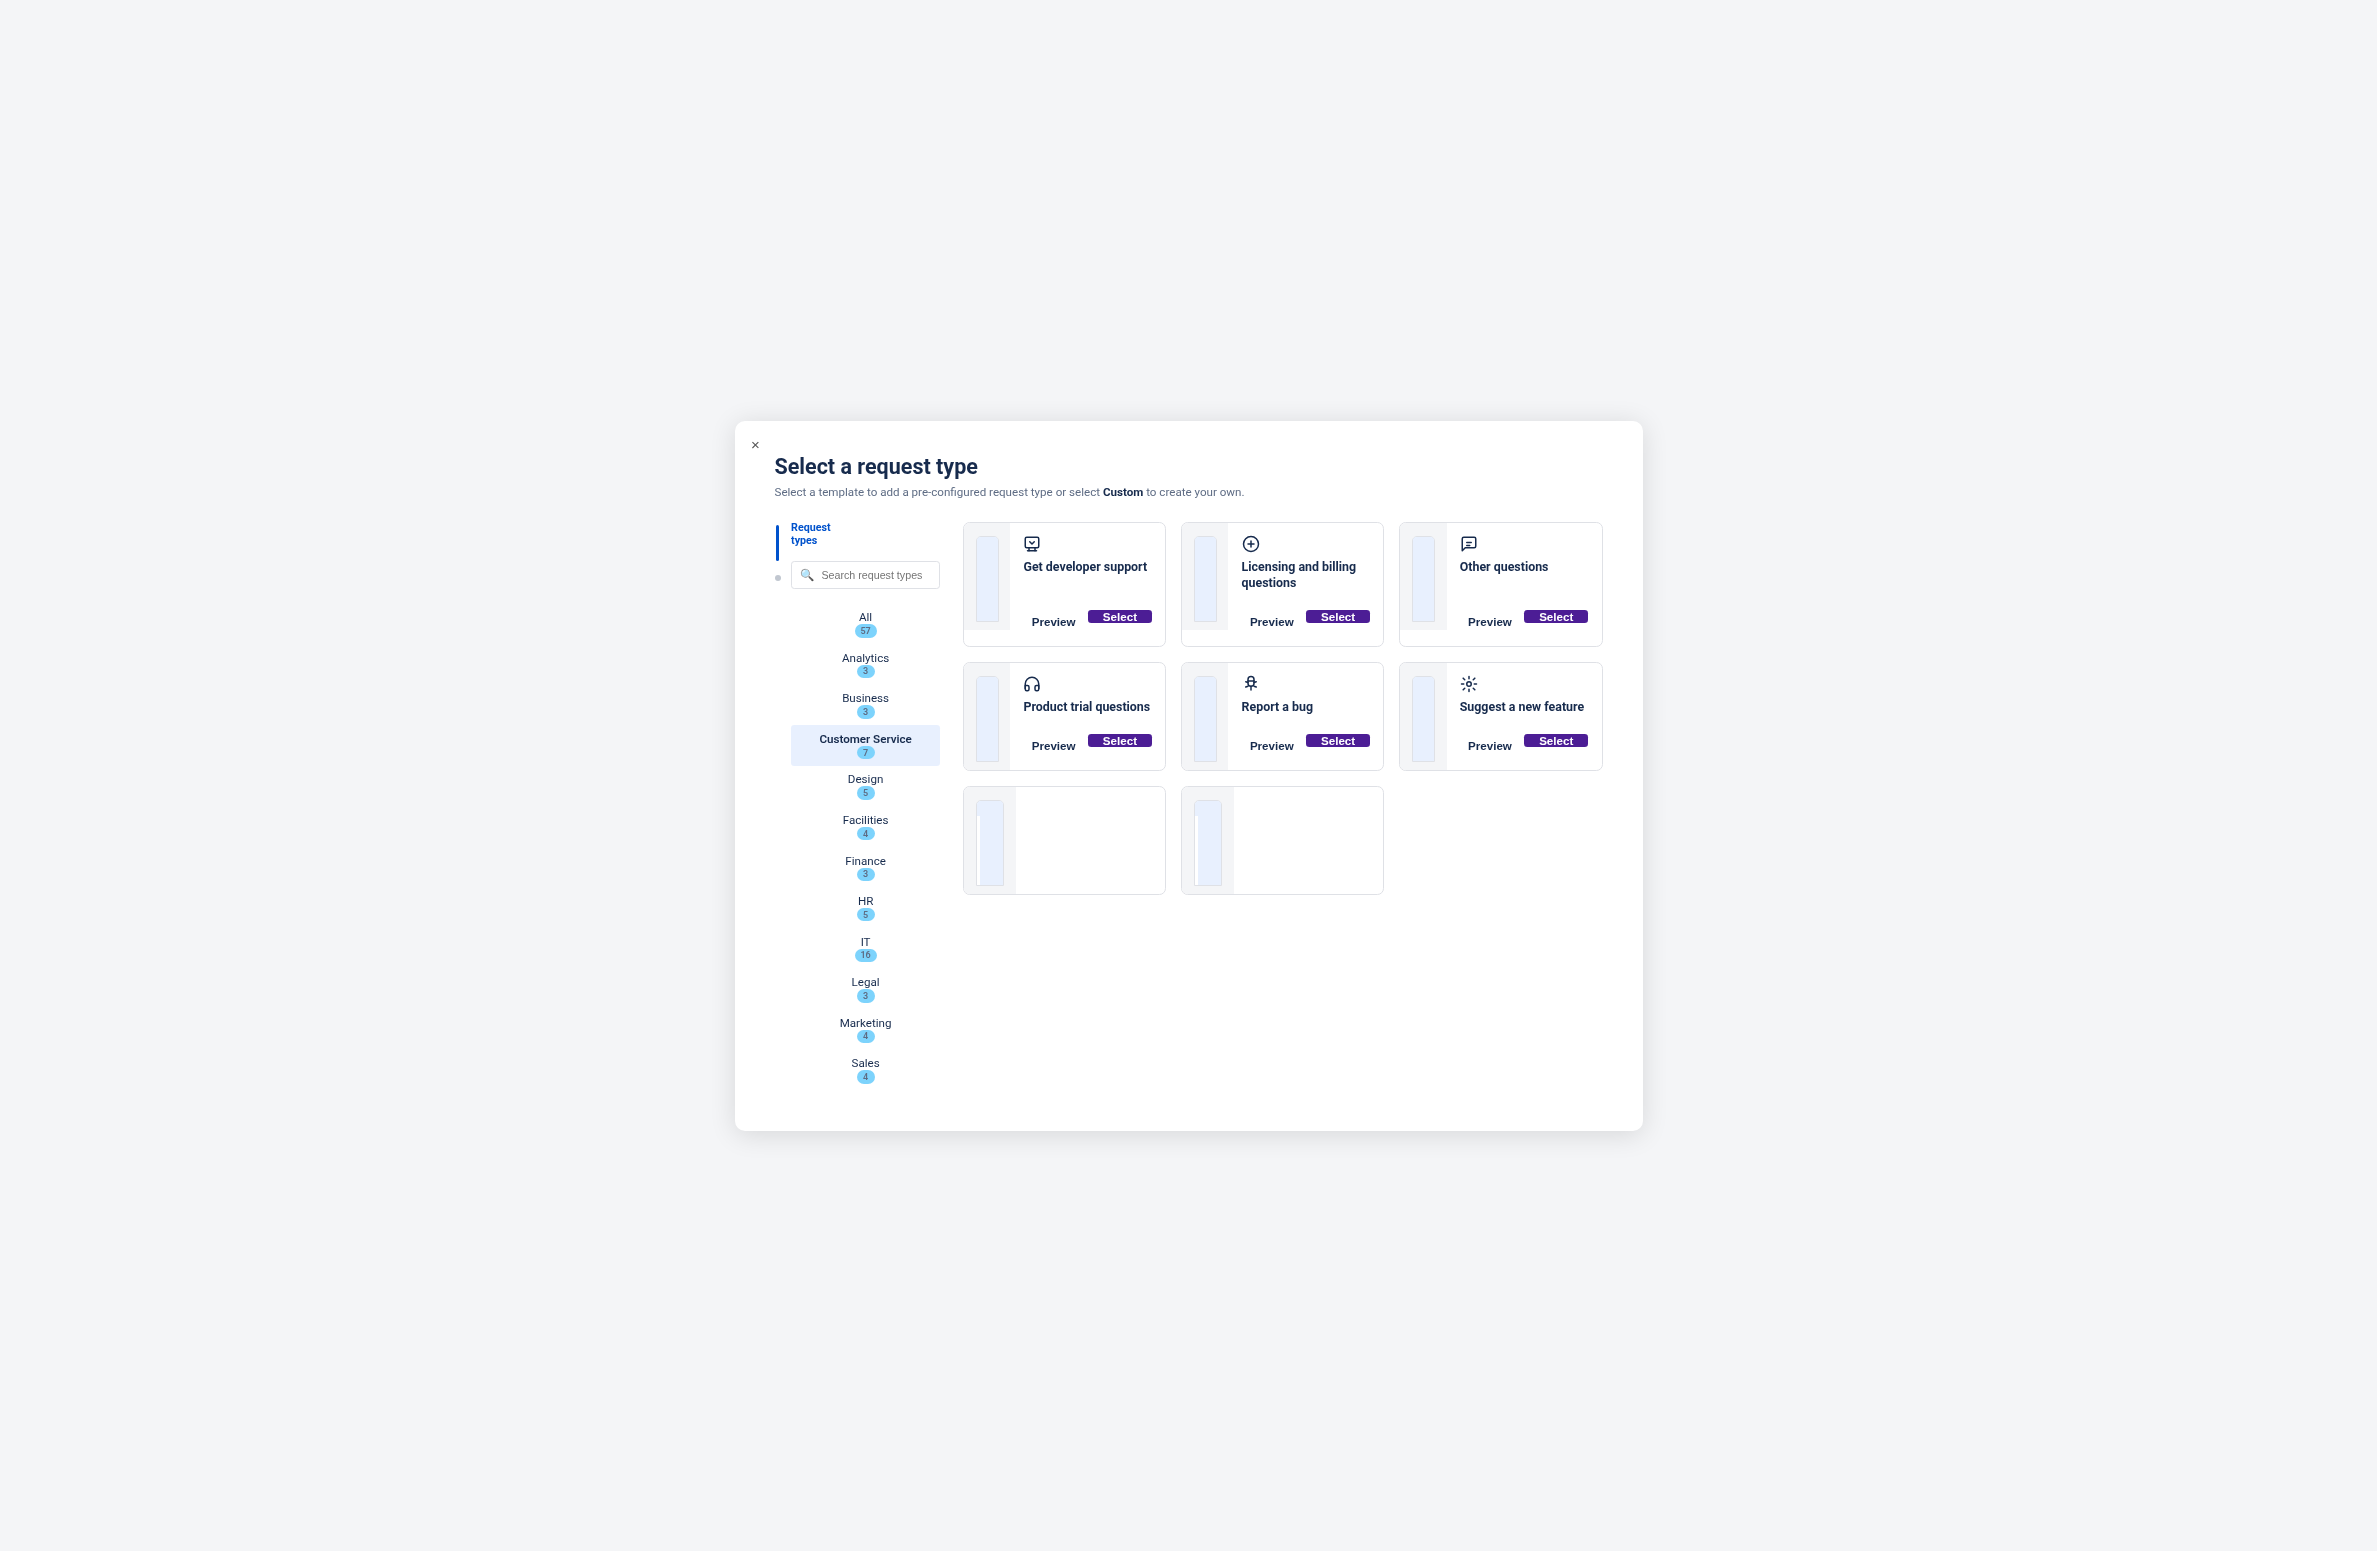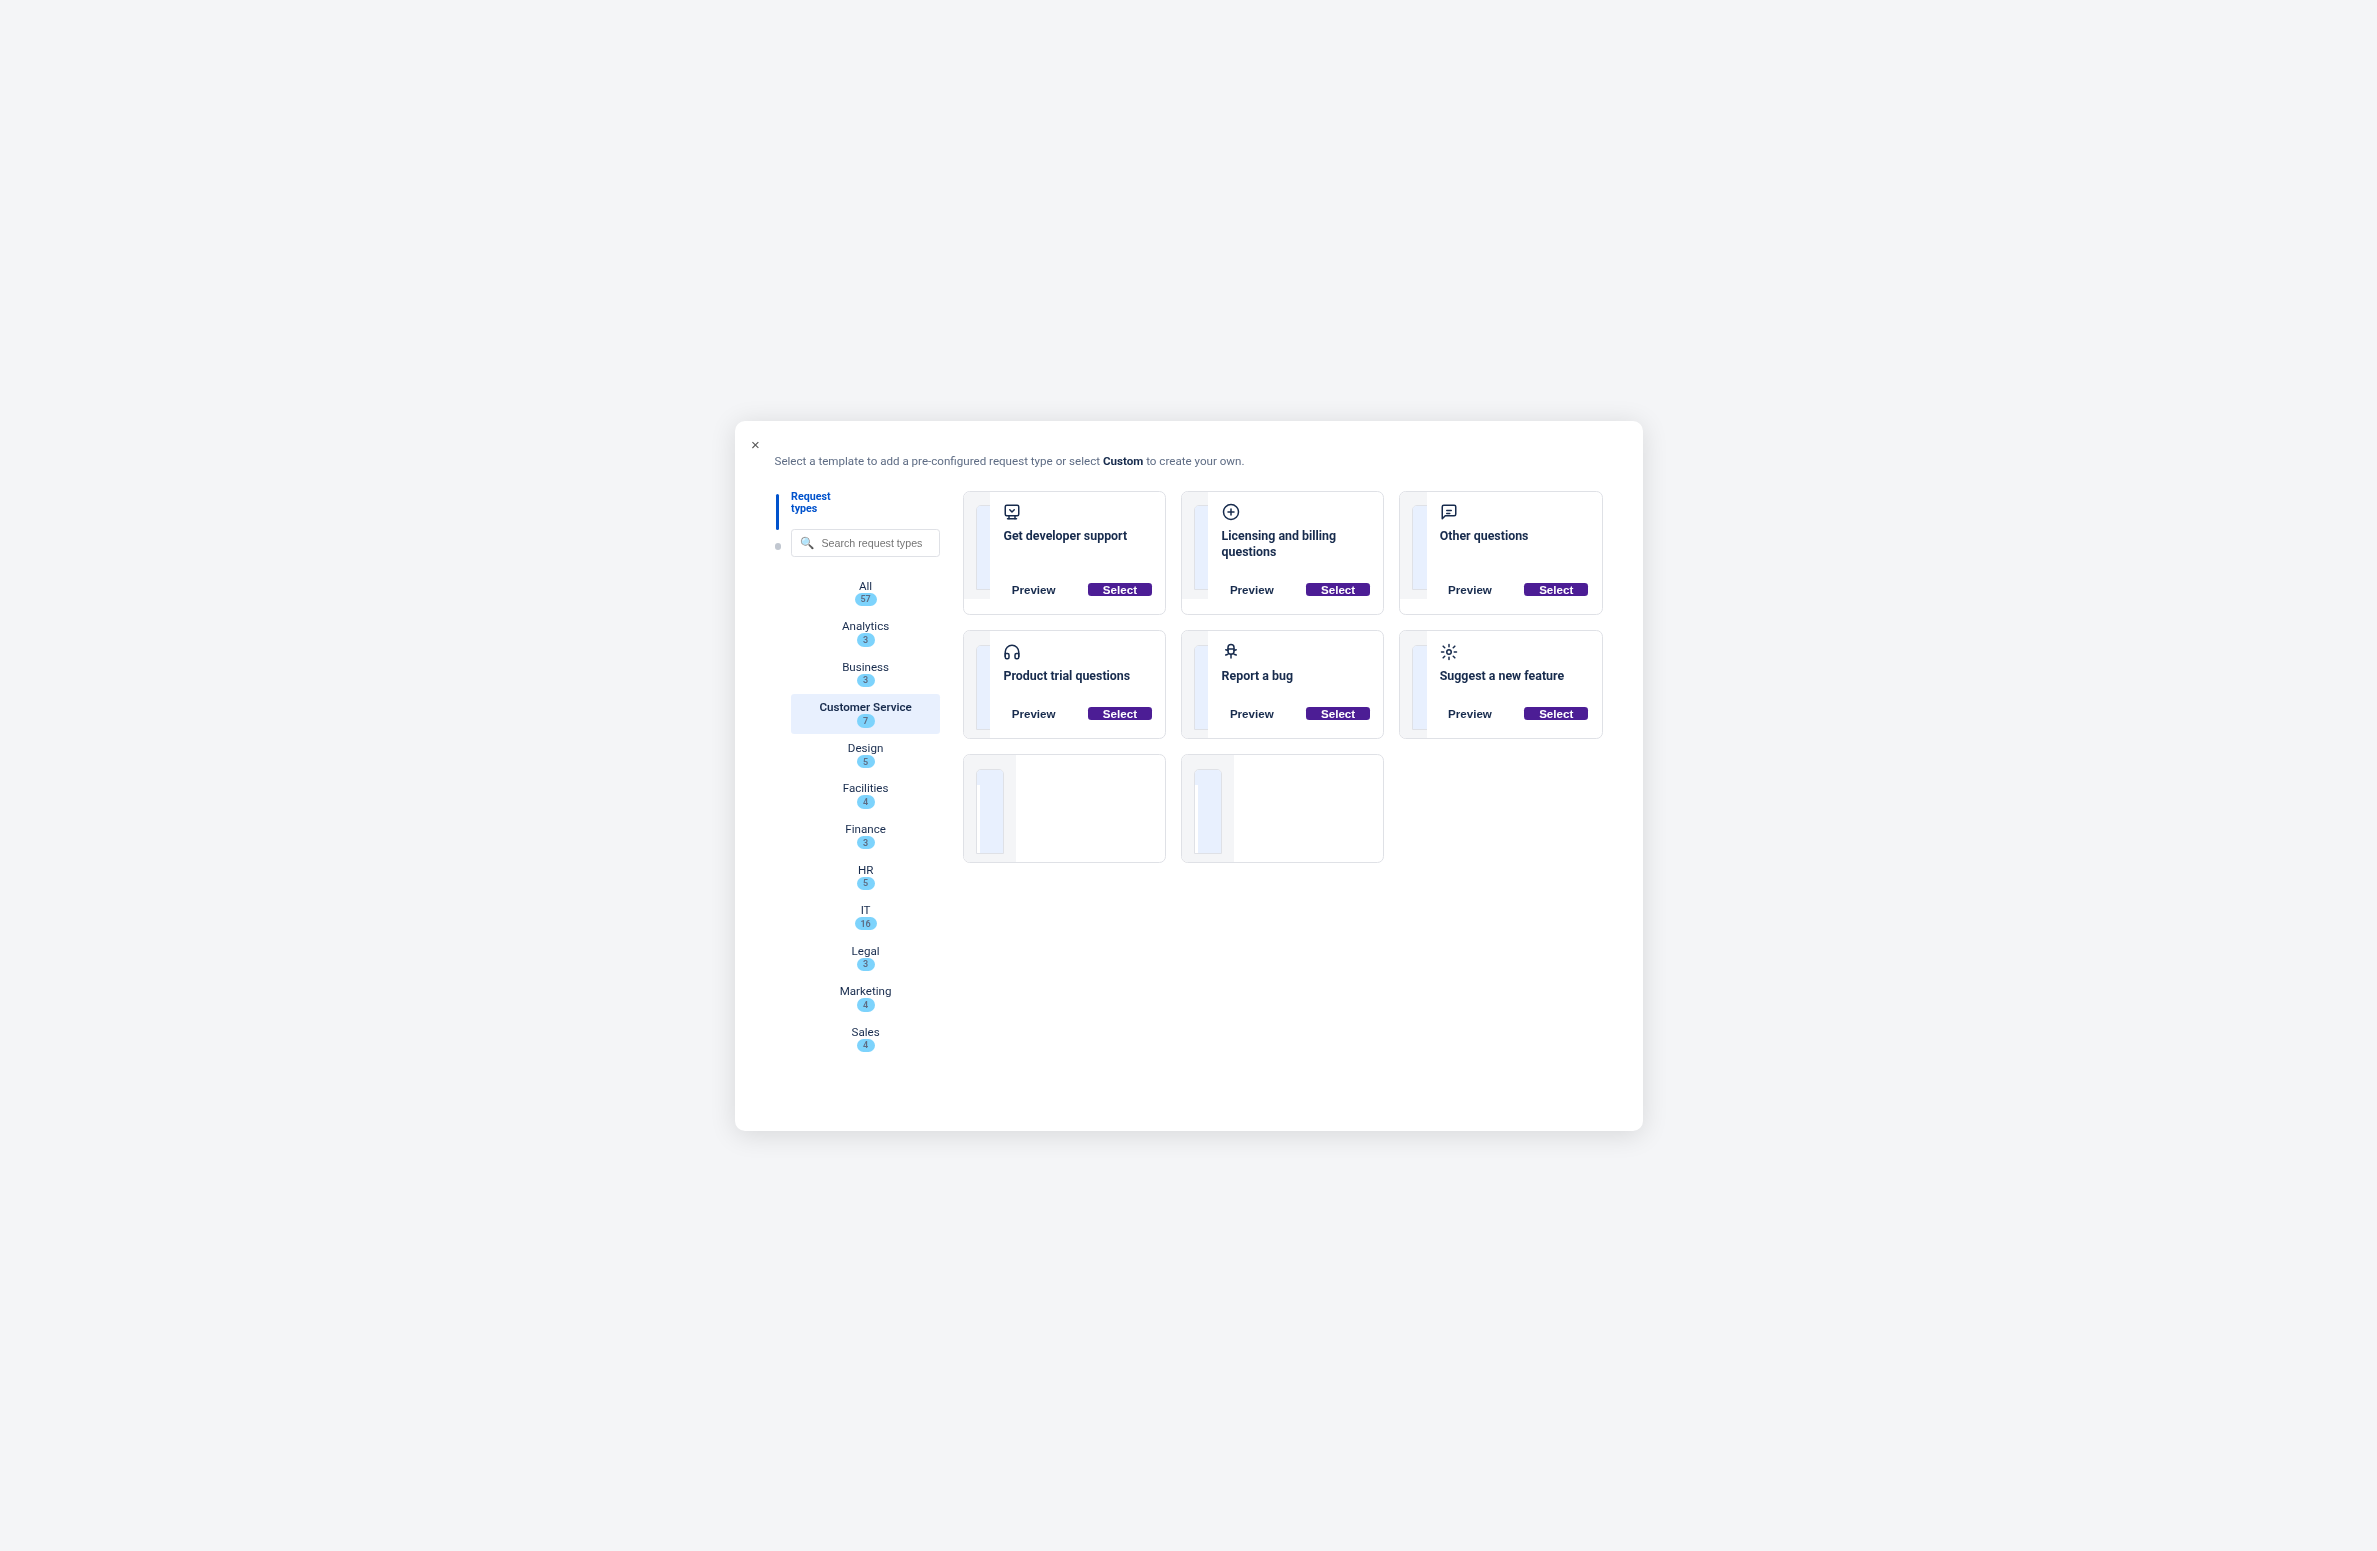--- a/index.html
+++ b/index.html
@@ -222,23 +222,23 @@
     .card-title {
       font-size: 12.4px;
       font-weight: 700;
       color: #172b4d;
       margin-bottom: 10px;
       line-height: 1.3;
       flex: 1;
     }
     .card-actions {
       display: flex;
-      align-items: center;
+      align-items: flex-start;
       justify-content: flex-end;
-      gap: 24px;
+      gap: 4px;
       margin-top: auto;
       padding-top: 8.3px;
     }
     .btn-preview {
       background: none;
       border: none;
       color: #172b4d;
       font-size: 11.6px;
       font-weight: 600;
       cursor: pointer;
@@ -263,20 +263,21 @@
       width: 23px;
       background: #e8f0fe;
     }
   </style>
 </head>
 <body>
 
 <div class="modal">
   <button class="close-btn">×</button>
 
+  <h1 class="modal-title">Select a request type</h1>
   <p class="modal-subtitle">
     <span>Select a template to add a pre-configured request type or select </span><strong>Custom</strong><span> to create your own.</span>
   </p>
 
   <div class="modal-body">
 
     <div class="sidebar">
       <div class="sidebar-indicators">
         <div class="sidebar-active-bar"></div>
         <div class="sidebar-dot"></div>

